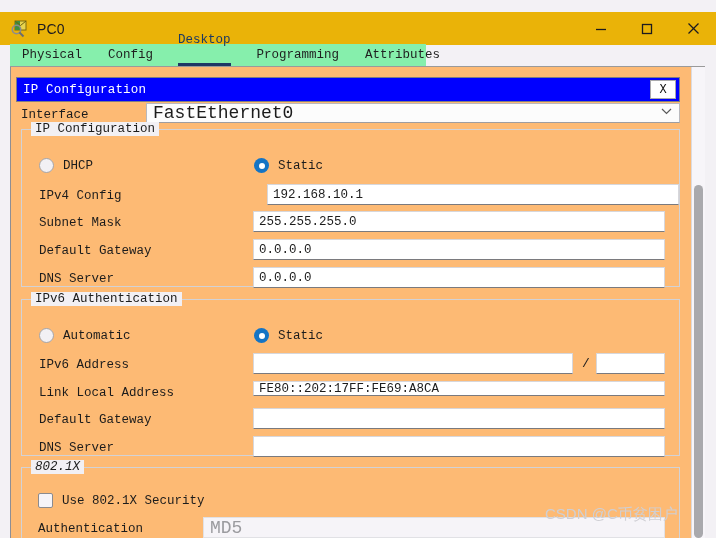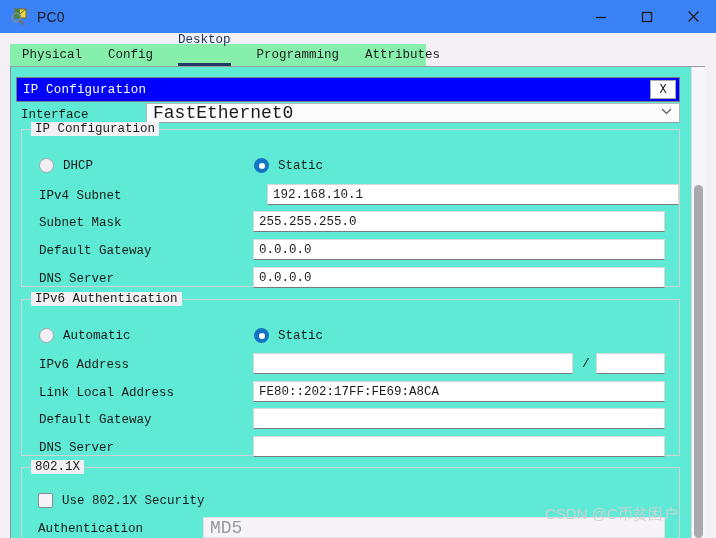--- a/index.html
+++ b/index.html
@@ -17,23 +17,23 @@
   #app {
     position: relative;
     width: 716px;
     height: 538px;
     background: #f3f1f5;
   }
 
   
   .titlebar {
     position: absolute;
-    left: 0; top: 0;
+    left: 0; top: 12px;
     width: 716px; height: 33px;
-    background: #3b82f6;
+    background: #eab308;
     display: flex;
     align-items: center;
   }
   .title-icon {
     width: 18px; height: 18px;
     margin-left: 10px;
     position: relative;
     flex: none;
   }
   .title-text {
@@ -88,21 +88,21 @@
     left: 10px; top: 66px;
     width: 695px; height: 1px;
     background: #9a9a9a;
   }
 
   
   .panel {
     position: absolute;
     left: 10px; top: 67px;
     width: 695px; height: 471px;
-    background: #5eead4;
+    background: #fdba74;
     border-left: 1px solid #8e8e94;
     box-sizing: border-box;
     overflow: hidden;
   }
   .panel-inner {
     position: absolute;
     left: 0; top: 0;
     width: 680px;
     height: 471px;
   }
@@ -339,21 +339,21 @@
 
       <div class="radio-row" style="left:28px;top:91px;">
         <span class="radio"></span>
         <span class="rl">DHCP</span>
       </div>
       <div class="radio-row" style="left:243px;top:91px;">
         <span class="radio sel"></span>
         <span class="rl">Static</span>
       </div>
 
-      <div class="row-label" style="position:absolute;left:28px;top:122px;">IPv4 Subnet</div>
+      <div class="row-label" style="position:absolute;left:28px;top:122px;">IPv4 Config</div>
       <div class="textbox" style="position:absolute;left:256px;top:117px;width:412px;height:21px;">
         <span>192.168.10.1</span>
       </div>
 
       <div class="row-label" style="position:absolute;left:28px;top:149px;">Subnet Mask</div>
       <div class="textbox" style="position:absolute;left:242px;top:144px;width:412px;height:21px;">
         <span>255.255.255.0</span>
       </div>
 
       <div class="row-label" style="position:absolute;left:28px;top:177px;">Default Gateway</div>
@@ -382,35 +382,35 @@
       <div class="row-label" style="position:absolute;left:28px;top:291px;">IPv6 Address</div>
       <div class="textbox" style="position:absolute;left:242px;top:286px;width:320px;height:21px;">
         <span></span>
       </div>
       <div class="slash" style="left:571px;top:289px;">/</div>
       <div class="textbox" style="position:absolute;left:585px;top:286px;width:69px;height:21px;">
         <span></span>
       </div>
 
       <div class="row-label" style="position:absolute;left:28px;top:319px;">Link Local Address</div>
-      <div class="textbox" style="position:absolute;left:242px;top:314px;width:412px;height:21px;align-items:center;">
+      <div class="textbox" style="position:absolute;left:242px;top:314px;width:412px;height:15px;align-items:center;">
         <span>FE80::202:17FF:FE69:A8CA</span>
       </div>
 
       <div class="row-label" style="position:absolute;left:28px;top:346px;">Default Gateway</div>
       <div class="textbox" style="position:absolute;left:242px;top:341px;width:412px;height:21px;">
         <span></span>
       </div>
 
       <div class="row-label" style="position:absolute;left:28px;top:374px;">DNS Server</div>
       <div class="textbox" style="position:absolute;left:242px;top:369px;width:412px;height:21px;">
         <span></span>
       </div>
 
-      <div class="group" style="left:10px;top:400px;width:659px;height:71px;border-bottom:none;">
+      <div class="group" style="left:10px;top:400px;width:659px;height:71px;border-bottom:none;font-style:italic;">
         <div class="group-title">802.1X</div>
       </div>
 
       <div class="radio-row" style="left:27px;top:426px;">
         <span class="checkbox"></span>
         <span class="rl">Use 802.1X Security</span>
       </div>
 
       <div class="row-label" style="position:absolute;left:27px;top:455px;">Authentication</div>
       <div class="combo" style="position:absolute;left:192px;top:450px;width:462px;height:21px;background:#f6f4f8;border-color:#e1e1e5;color:#9b9b9f;">

